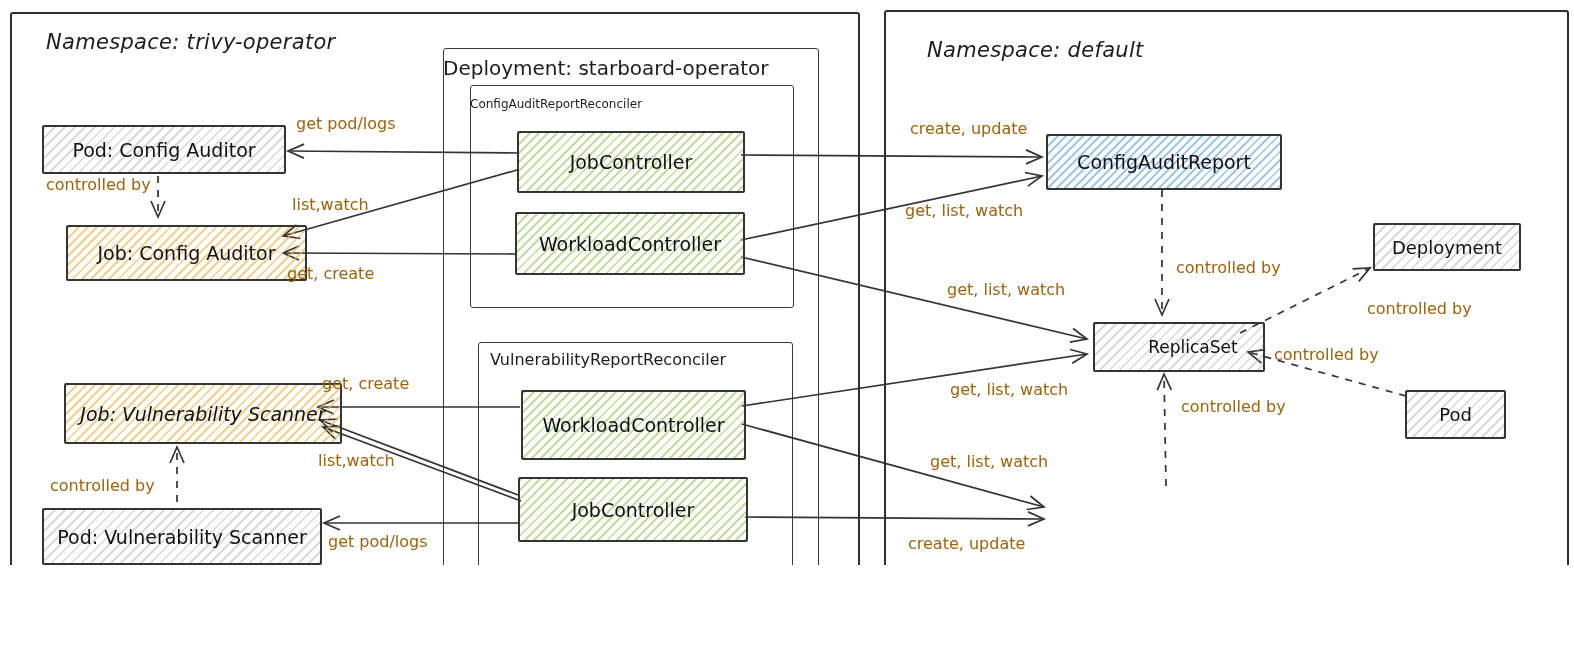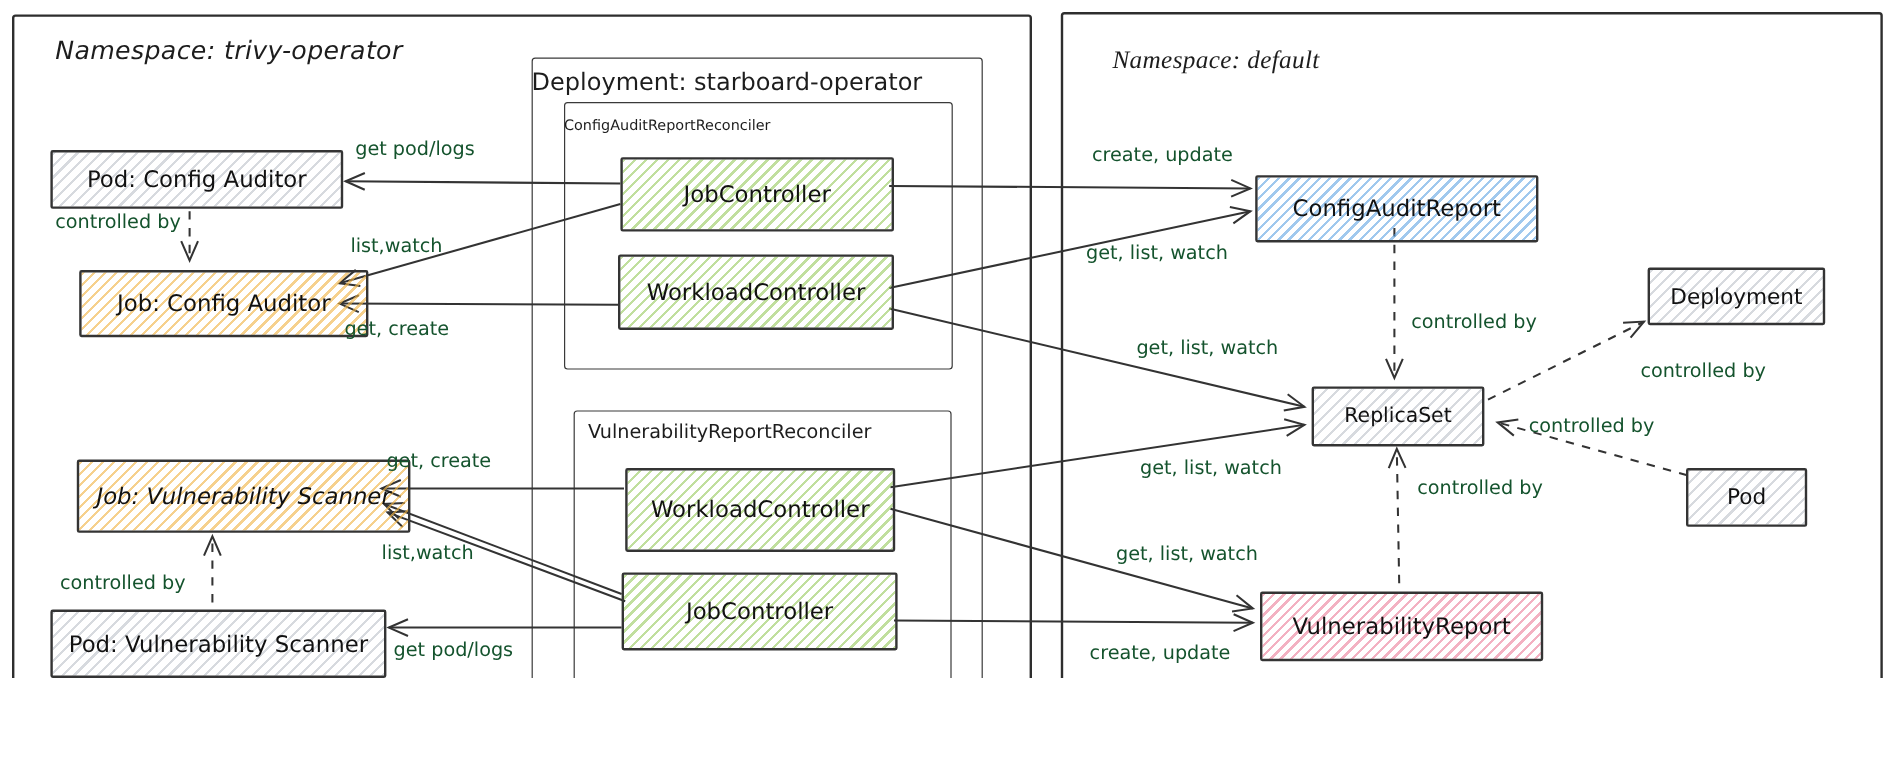--- a/index.html
+++ b/index.html
@@ -14,34 +14,34 @@
   .node{
     position:absolute;border:2px solid #343434;border-radius:2px;
     display:flex;align-items:center;justify-content:center;
     font-size:19px;white-space:nowrap;color:#111;
   }
   .hatch-gray  {background:repeating-linear-gradient(135deg, rgba(150,158,170,.38) 0 1.8px, rgba(0,0,0,0) 1.8px 7px);}
   .hatch-orange{background:repeating-linear-gradient(135deg, rgba(240,178,65,.60) 0 2px,  rgba(0,0,0,0) 2px 6.5px);margin-left:26px;}
   .hatch-green {background:repeating-linear-gradient(135deg, rgba(148,200,88,.58) 0 2px,  rgba(0,0,0,0) 2px 6.5px);}
   .hatch-blue  {background:repeating-linear-gradient(135deg, rgba(82,156,224,.55) 0 2px,  rgba(0,0,0,0) 2px 6px);}
   .hatch-pink  {background:repeating-linear-gradient(135deg, rgba(232,106,138,.52) 0 2px, rgba(0,0,0,0) 2px 6px);}
-  .edge-label{position:absolute;font-size:16px;white-space:nowrap;color:#14532d;}
+  .edge-label{position:absolute;font-size:16px;white-space:nowrap;color:#a16207;}
   .arrows{position:absolute;left:0;top:0;pointer-events:none;}
   .arrows line{stroke:#333;stroke-width:1.7;fill:none;}
   .arrows line.dashed{stroke-dasharray:7 7;}
 </style>
 </head>
 <body>
 
 <div class="canvas">
 
   <div class="ns-box" style="left:10px;top:12px;width:846px;height:628px;"></div>
   <div class="ns-box" style="left:884px;top:10px;width:681px;height:627px;"></div>
   <div class="ns-title" style="left:46px;top:30px;">Namespace: trivy-operator</div>
-  <div class="ns-title" style="left:927px;top:38px;font-family:Liberation Serif, serif;">Namespace: default</div>
+  <div class="ns-title" style="left:927px;top:38px;">Namespace: default</div>
 
   <div class="group-box" style="left:443px;top:48px;width:374px;height:558px;"></div>
   <div class="group-title" style="left:443px;top:56px;width:374px;font-size:20px;">Deployment: starboard-operator</div>
 
   <div class="group-box" style="left:470px;top:85px;width:322px;height:221px;"></div>
   <div class="group-title" style="left:470px;top:97px;width:322px;font-size:12px;">ConfigAuditReportReconciler</div>
 
   <div class="group-box" style="left:478px;top:342px;width:313px;height:226px;"></div>
   <div class="group-title" style="left:478px;top:350px;width:313px;font-size:16px;padding-left:12px;">VulnerabilityReportReconciler</div>
 
@@ -94,34 +94,31 @@
   <div class="node hatch-green" style="left:515px;top:212px;width:226px;height:59px;">
     <span>WorkloadController</span>
   </div>
   <div class="node hatch-green" style="left:521px;top:390px;width:221px;height:66px;">
     <span>WorkloadController</span>
   </div>
   <div class="node hatch-green" style="left:518px;top:477px;width:226px;height:61px;">
     <span>JobController</span>
   </div>
 
-  <div class="node hatch-blue" style="left:1046px;top:134px;width:232px;height:52px;margin-top:12px;">
+  <div class="node hatch-blue" style="left:1046px;top:134px;width:232px;height:52px;">
     <span>ConfigAuditReport</span>
   </div>
-  <div class="node hatch-gray" style="left:1093px;top:322px;width:140px;height:46px;font-size:17px;">
+  <div class="node hatch-gray" style="left:1093px;top:322px;width:140px;height:46px;font-size:17px;padding-left:28px;">
     <span>ReplicaSet</span>
   </div>
   <div class="node hatch-gray" style="left:1373px;top:223px;width:144px;height:44px;font-size:18px;">
     <span>Deployment</span>
   </div>
   <div class="node hatch-gray" style="left:1405px;top:390px;width:97px;height:45px;font-size:18px;">
     <span>Pod</span>
-  </div>
-  <div class="node hatch-pink" style="left:1050px;top:493px;width:232px;height:54px;">
-    <span>VulnerabilityReport</span>
   </div>
 
   <div class="edge-label" style="left:296px;top:114px;">get pod/logs</div>
   <div class="edge-label" style="left:292px;top:195px;">list,watch</div>
   <div class="edge-label" style="left:287px;top:264px;">get, create</div>
   <div class="edge-label" style="left:910px;top:119px;">create, update</div>
   <div class="edge-label" style="left:905px;top:201px;">get, list, watch</div>
   <div class="edge-label" style="left:947px;top:280px;">get, list, watch</div>
   <div class="edge-label" style="left:950px;top:380px;">get, list, watch</div>
   <div class="edge-label" style="left:322px;top:374px;">get, create</div>

